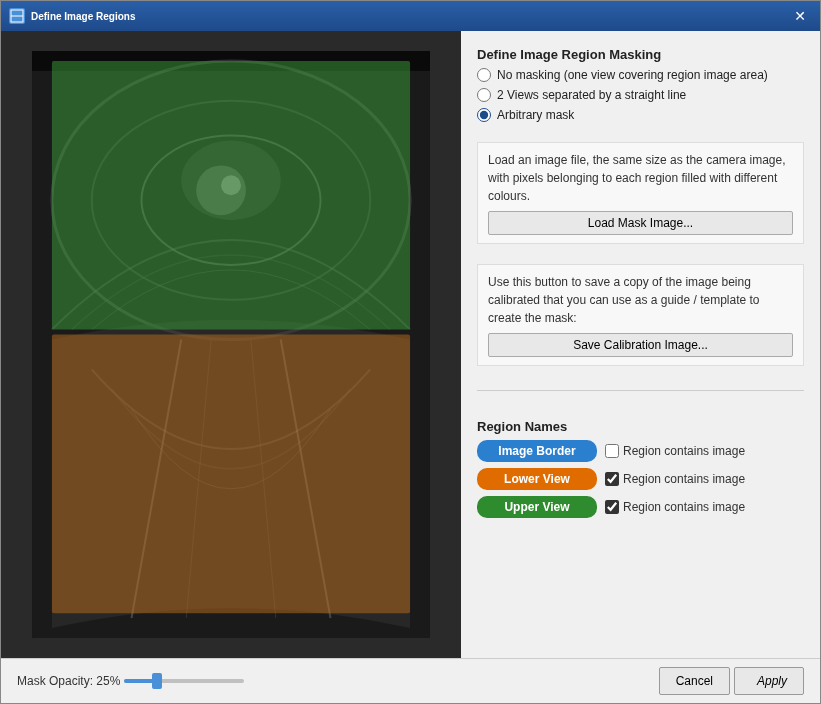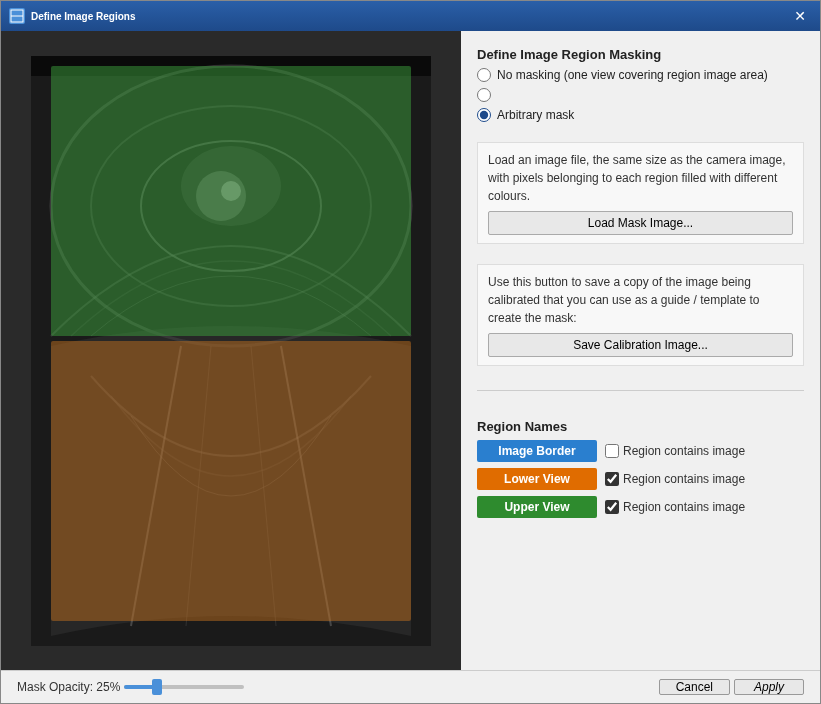--- a/index.html
+++ b/index.html
@@ -184,21 +184,21 @@
     .region-row {
       display: flex;
       align-items: center;
       gap: 8px;
       margin-bottom: 6px;
     }
     .region-color-btn {
       width: 120px;
       height: 22px;
       border: none;
-      border-radius: 2px;
+      border-radius: 10px;
       color: white;
       font-size: 12px;
       font-weight: 600;
       cursor: pointer;
       display: flex;
       align-items: center;
       justify-content: center;
     }
     .region-color-btn.blue { background: #2a7fcf; }
     .region-color-btn.orange { background: #e06c00; }
@@ -212,26 +212,27 @@
       cursor: pointer;
     }
     .checkbox-input {
       width: 14px;
       height: 14px;
       accent-color: #333;
       cursor: pointer;
     }
     .footer-btn {
       min-width: 70px;
-      padding: 0 16px;
+      padding: 6px 16px;
       font-size: 12px;
       border: 1px solid #999;
       background: #e8e8e8;
       cursor: pointer;
       border-radius: 2px;
+      text-align: right;
     }
     .footer-btn.primary {
       background: #e8e8e8;
       font-style: italic;
     }
     
     .tunnel-svg {
       position: absolute;
       top: 0; left: 0;
       width: 100%;
@@ -317,20 +318,21 @@
 
       <div>
         <div class="section-title">Define Image Region Masking</div>
         <div class="radio-group">
           <label class="radio-item">
             <input type="radio" class="radio-input" name="masking" style="">
             <span class="radio-label">No masking (one view covering region image area)</span>
           </label>
           <label class="radio-item">
             <input type="radio" class="radio-input" name="masking" style="">
+            <span class="radio-label">2 Views separated by a straight line</span>
           </label>
           <label class="radio-item">
             <input type="radio" class="radio-input" name="masking" checked="" style="">
             <span class="radio-label">Arbitrary mask</span>
           </label>
         </div>
       </div>
 
       <div class="desc-box">
         <span>Load an image file, the same size as the camera image, with pixels belonging to each region filled with different colours.</span>

